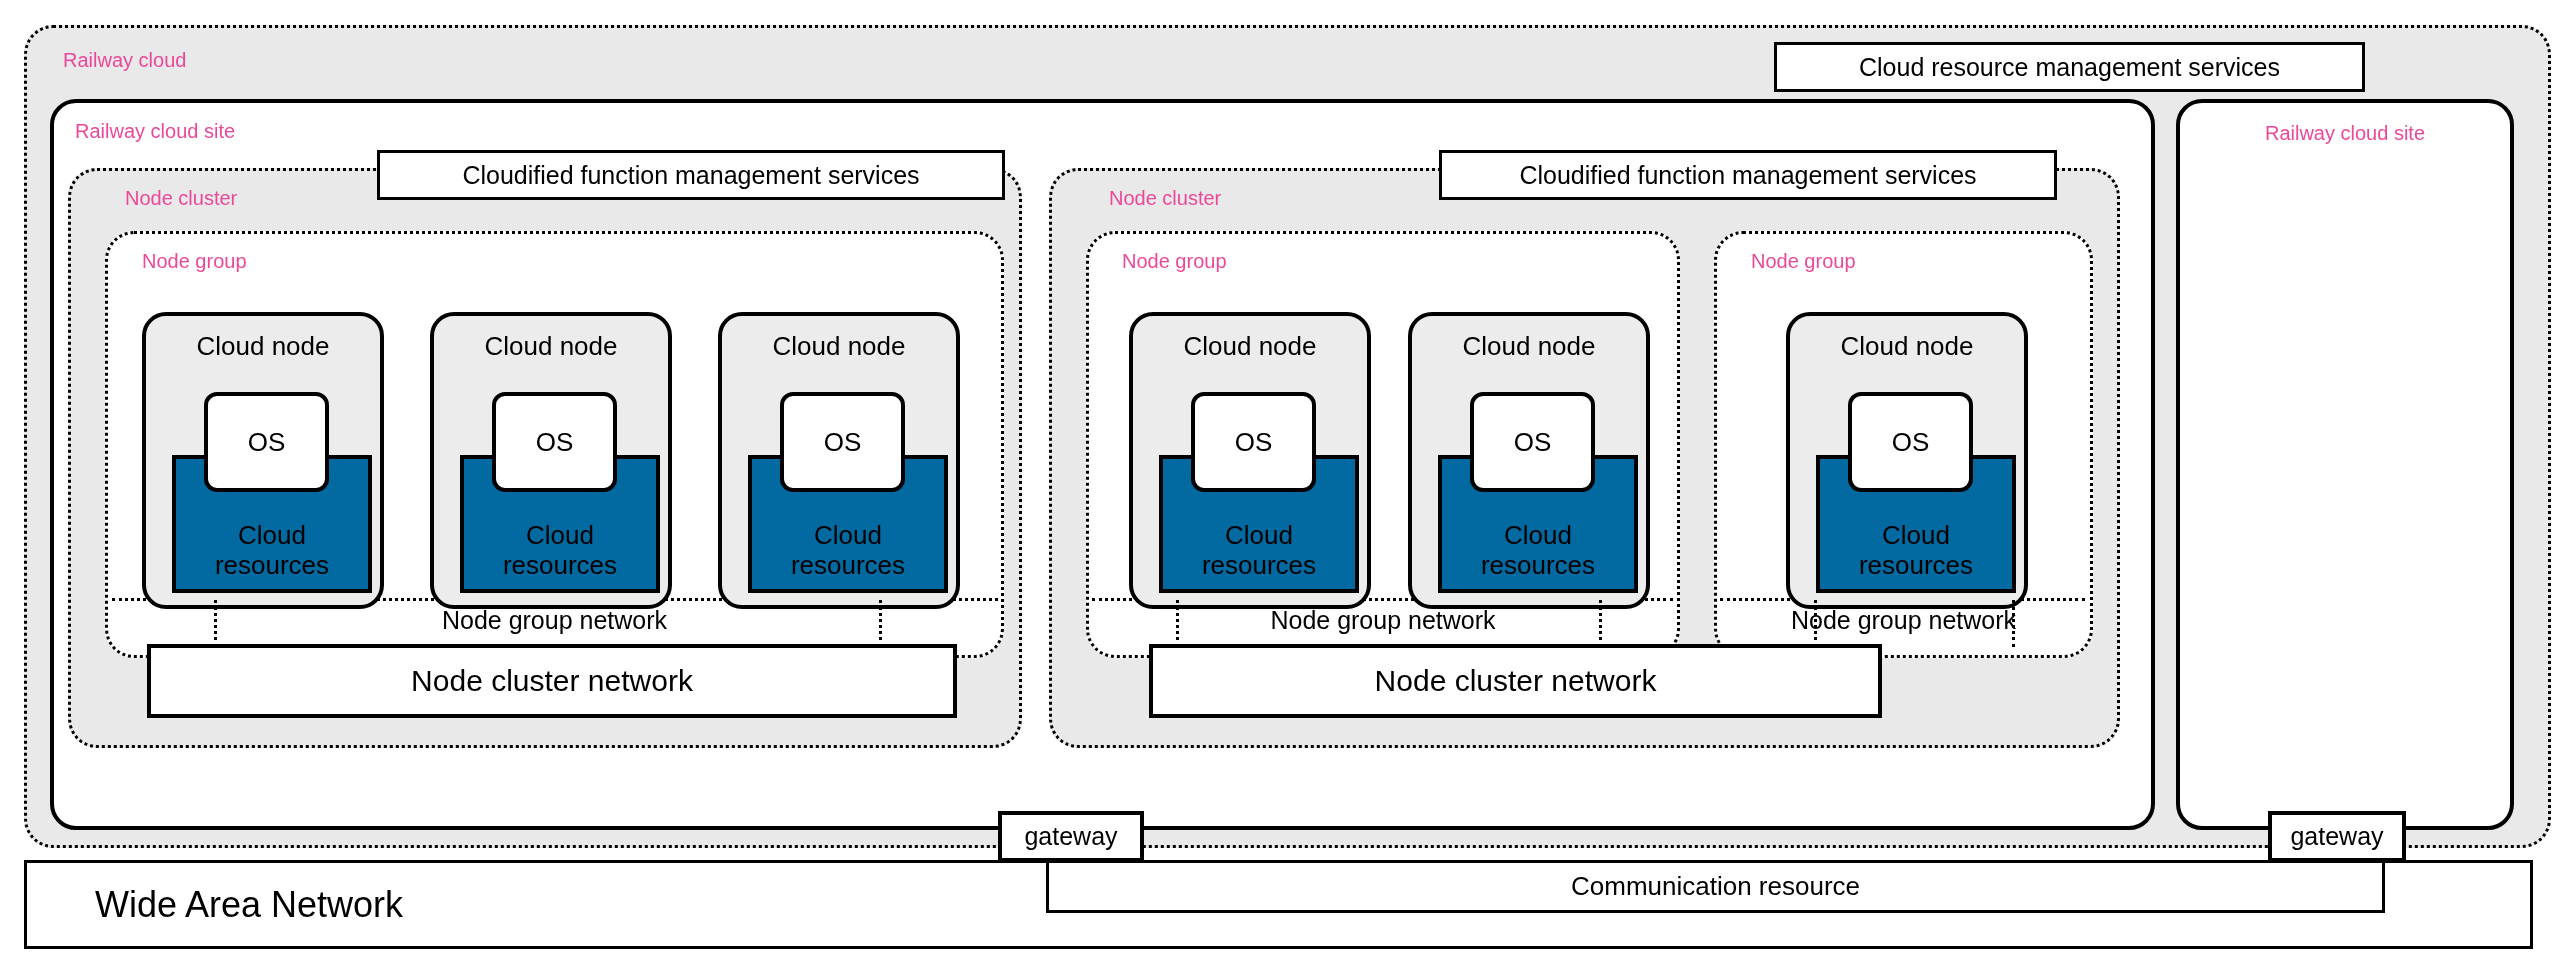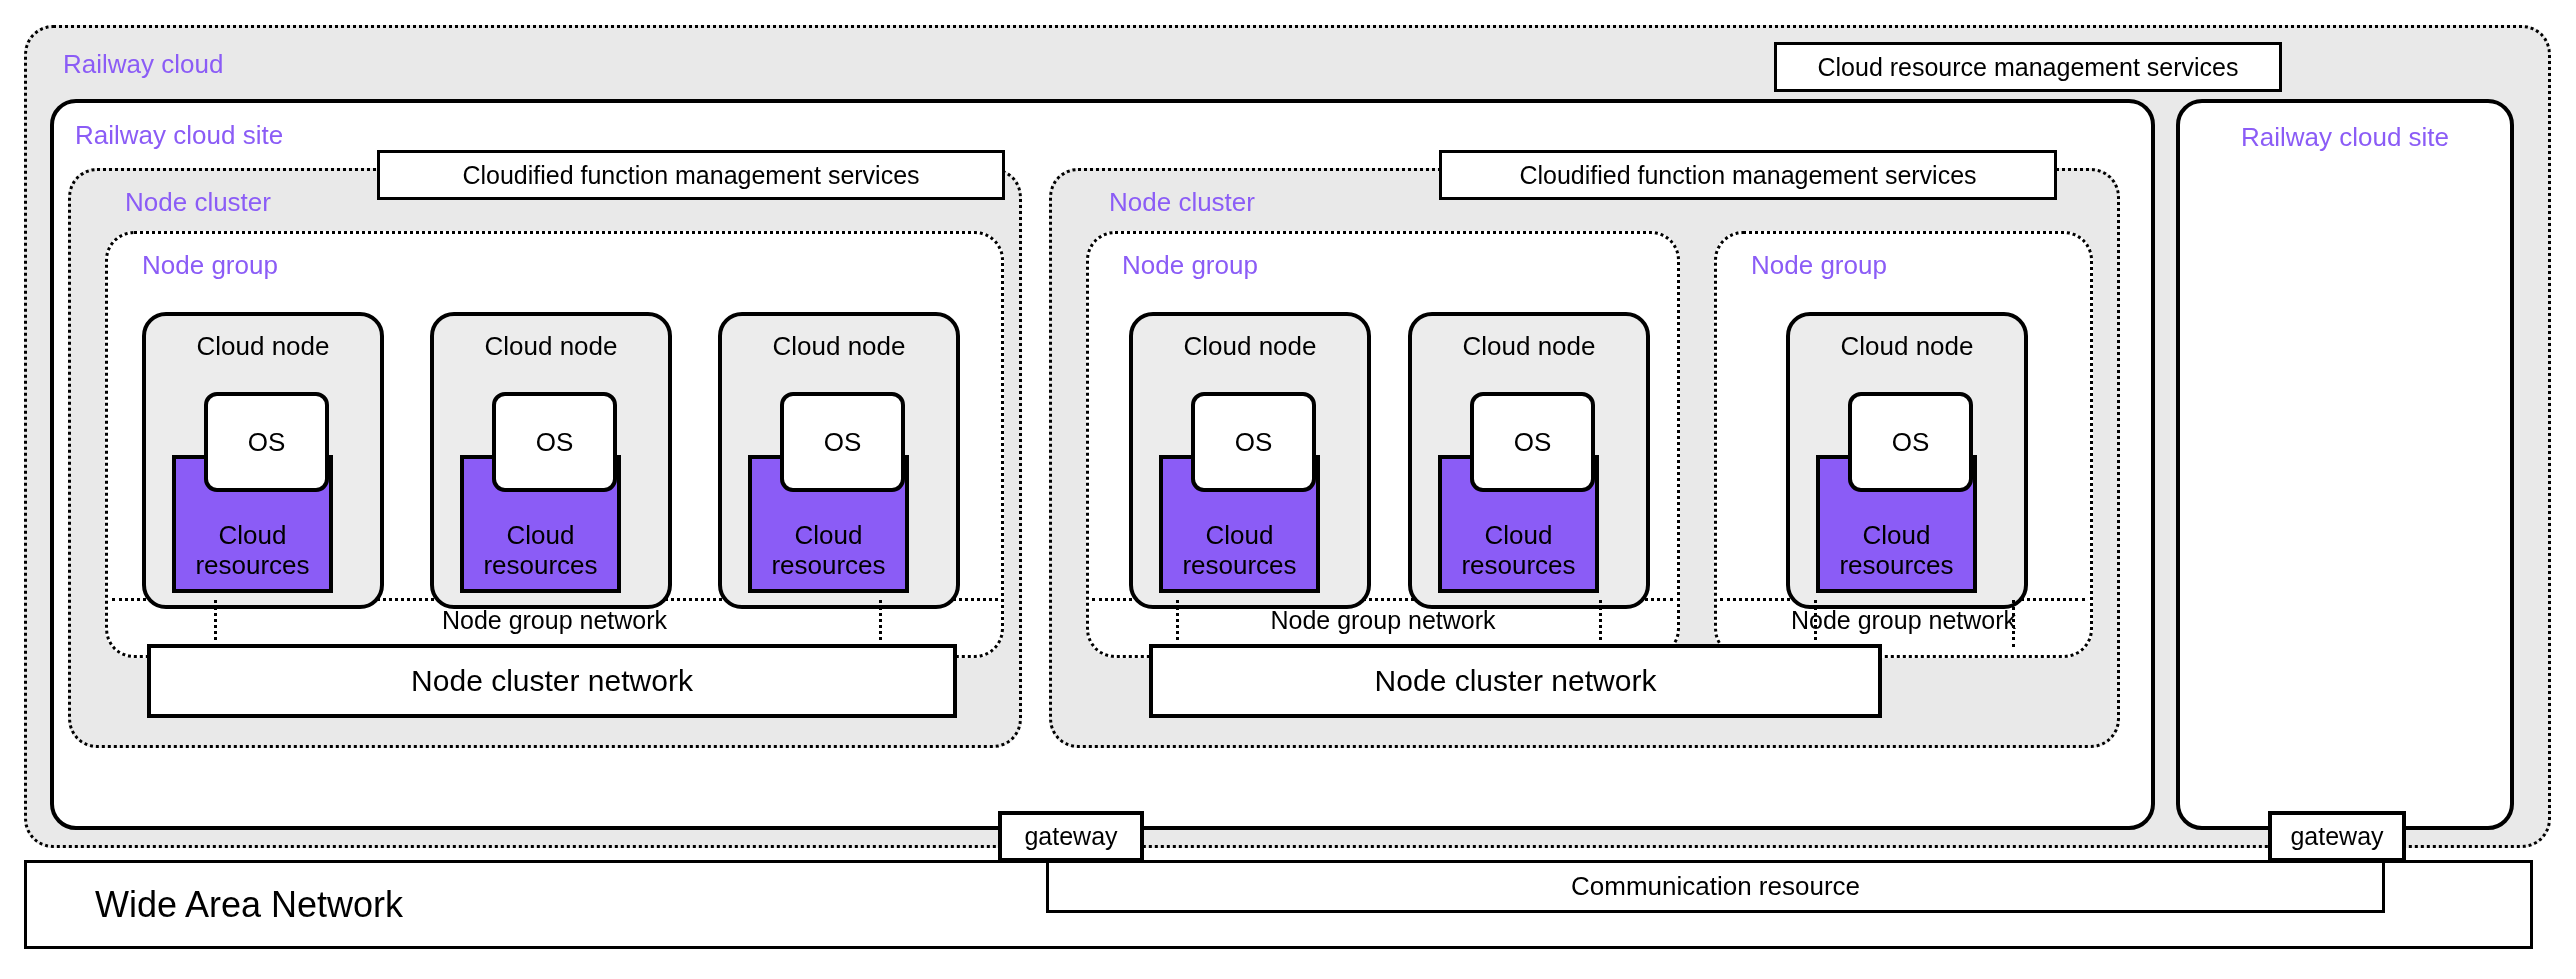--- a/index.html
+++ b/index.html
@@ -1,41 +1,41 @@
 <!DOCTYPE html>
 <html style="font-size:10.5px"><head>
 <meta charset="utf-8">
 <style>
   * { box-sizing: border-box; margin: 0; padding: 0; }
   html,body { background:#fff; }
   body { font-family: "Liberation Sans", sans-serif; color:#000; }
   .stage { position:relative; width:2576px; height:979px; background:#fff; overflow:hidden; }
-  .lbl { position:absolute; font-size:26px; white-space:nowrap; color:#8b5cf6; }
+  .lbl { position:absolute; font-size:20px; white-space:nowrap; color:#ec4899; }
 
   
   .dotted { position:absolute; border:3.3px dotted #000; border-radius:29px; }
   .gray  { background:#e9e9e9; }
   .whitefill { background:#ffffff; }
 
   
   .site { position:absolute; background:#fff; border:4px solid #000; border-radius:26px; }
 
   
   .sbox { position:absolute; background:#fff; border:3.3px solid #000;
           display:flex; align-items:center; justify-content:center;
           font-size:25px; text-align:center; }
   .netbox { border-width:4px; font-size:30px; }
 
   
   .cloud-node { position:absolute; top:312px; width:242px; height:297px;
                 background:#ececec; border:4.6px solid #000; border-radius:24px; }
   .cloud-node-label { position:absolute; top:14.5px; left:0; width:100%;
                       text-align:center; font-size:26px; }
-  .cloud-resources { position:absolute; left:26px; top:139px; width:161px; height:138px;
-                     background:#8b5cf6; border:4.6px solid #000;
+  .cloud-resources { position:absolute; left:26px; top:139px; width:200px; height:138px;
+                     background:#0369a1; border:4.6px solid #000;
                      display:flex; align-items:flex-end; justify-content:center; }
   .cloud-resources-text { width:151px; text-align:center; font-size:26px;
                           line-height:1.18; padding-bottom:8px; }
   .os-box { position:absolute; left:58px; top:76px; width:125px; height:100px;
             background:#fff; border:4.6px solid #000; border-radius:13px;
             display:flex; align-items:center; justify-content:center; font-size:26px; }
 
   
   .bus  { position:absolute; height:0; border-top:3.3px dotted #000; }
   .stub { position:absolute; width:0; height:47px; top:600px; border-left:3.3px dotted #000; }
@@ -48,21 +48,21 @@
                display:flex; align-items:center; font-size:36px; }
 </style>
 </head>
 <body>
 
 <div class="stage">
 
   <div class="dotted gray" style="left:24px; top:25px; width:2527px; height:823px;"></div>
   <div class="lbl" style="left:63px; top:49px;">Railway cloud</div>
 
-  <div class="sbox" style="left:1774px; top:42px; width:508px; height:50px; z-index:6;">
+  <div class="sbox" style="left:1774px; top:42px; width:591px; height:50px; z-index:6;">
     <span>Cloud resource management services</span>
   </div>
 
   <div class="site" style="left:50px; top:99px; width:2105px; height:731px; z-index:1;"></div>
   <div class="lbl" style="left:75px; top:120px; z-index:2;">Railway cloud site</div>
 
   <div class="site" style="left:2176px; top:99px; width:338px; height:731px; z-index:1;"></div>
   <div class="lbl" style="left:2176px; top:122px; width:338px; text-align:center; z-index:2;">Railway cloud site</div>
 
   <div class="dotted gray" style="left:68px; top:168px; width:954px; height:580px; z-index:2;"></div>

